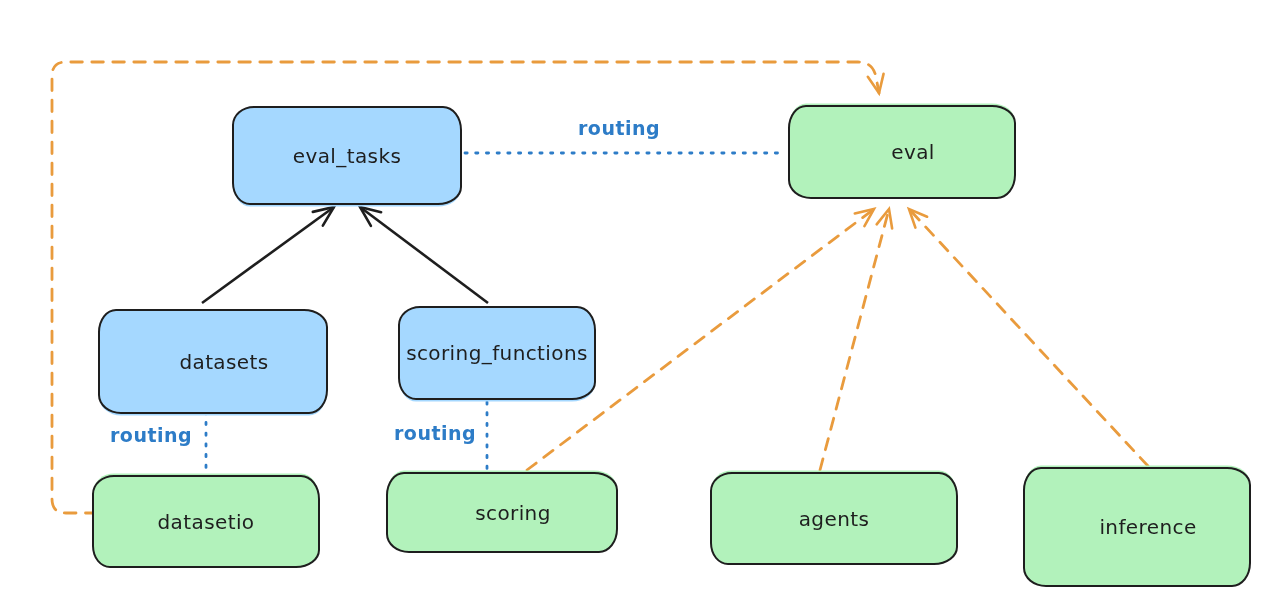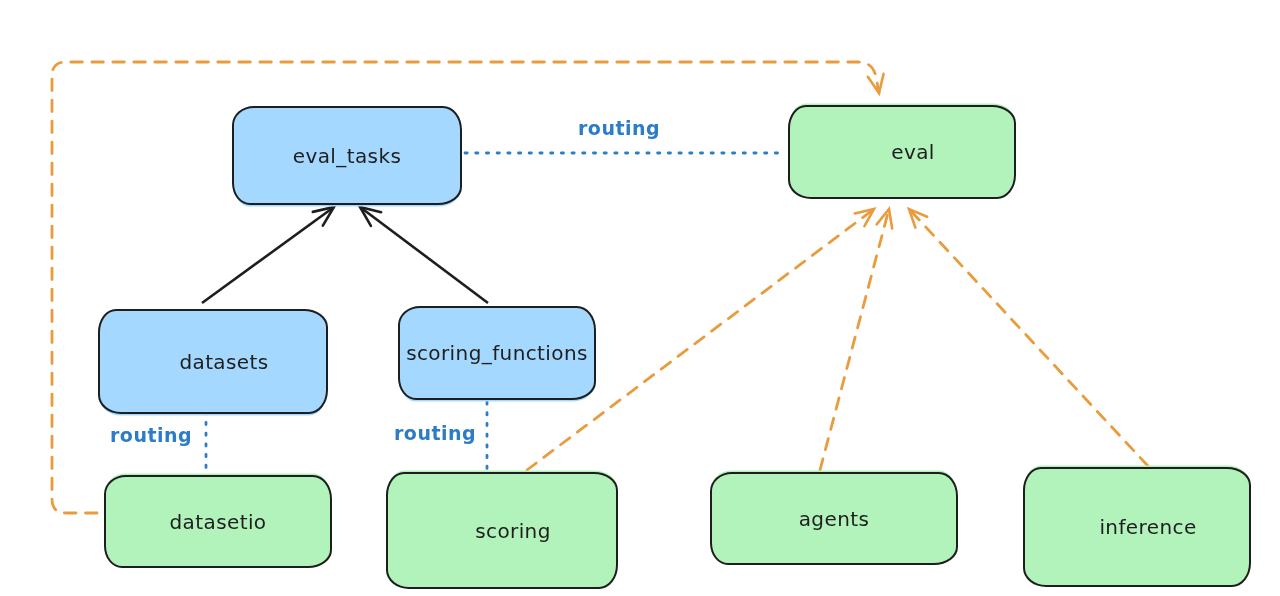--- a/index.html
+++ b/index.html
@@ -85,25 +85,25 @@
   </div>
 
   <div class="node blue r2" style="left:98px; top:289px; width:230px; height:105px;margin-top:20px;">
     <span>datasets</span>
   </div>
 
   <div class="node blue r1" style="left:398px; top:306px; width:198px; height:94px;">
     <span>scoring_functions</span>
   </div>
 
-  <div class="node green r1" style="left:104px; top:475px; width:228px; height:93px;">
+  <div class="node green r1" style="left:92px; top:475px; width:228px; height:93px;">
     <span>datasetio</span>
   </div>
 
-  <div class="node green r2" style="left:386px; top:472px; width:232px; height:117px;">
+  <div class="node green r2" style="left:386px; top:472px; width:232px; height:81px;">
     <span>scoring</span>
   </div>
 
   <div class="node green r1" style="left:710px; top:472px; width:248px; height:93px;">
     <span>agents</span>
   </div>
 
   <div class="node green r2" style="left:1023px; top:467px; width:228px; height:120px;">
     <span>inference</span>
   </div>

